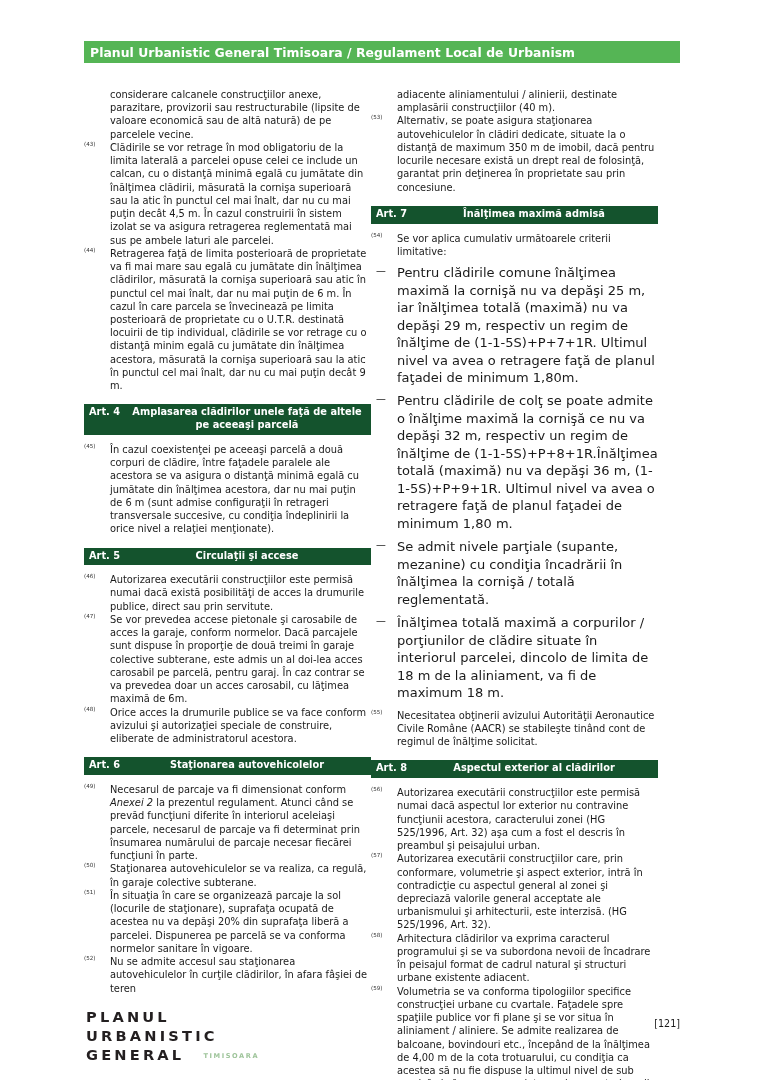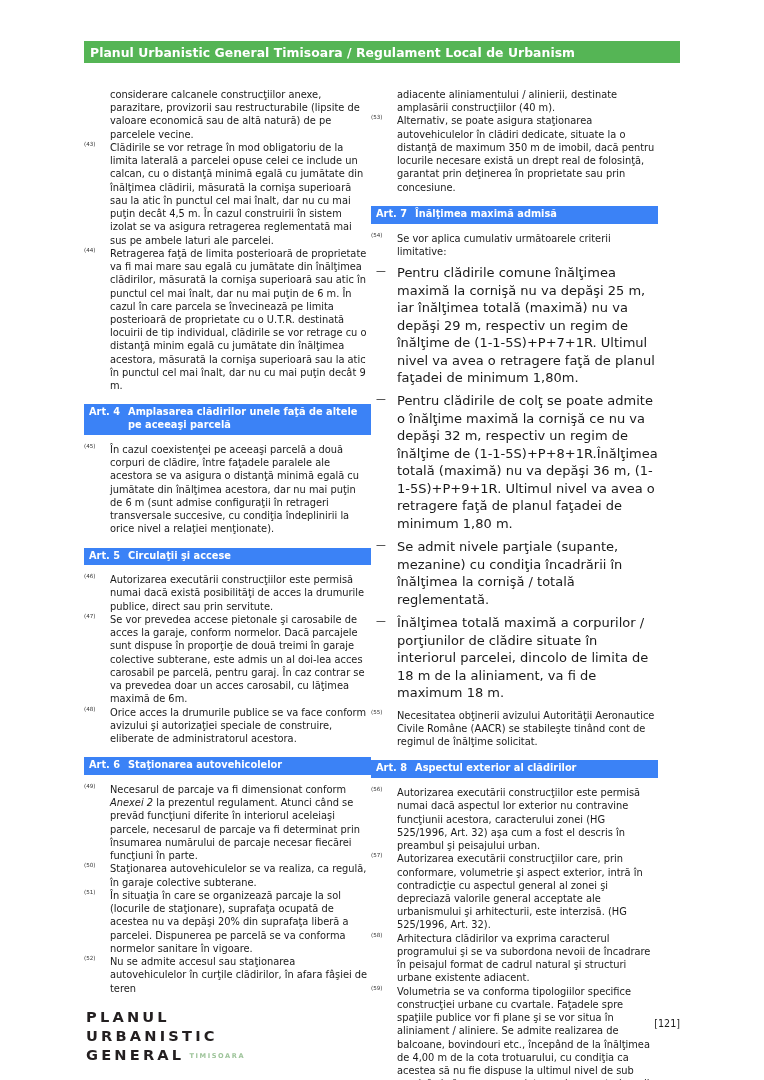--- a/index.html
+++ b/index.html
@@ -47,39 +47,39 @@
     left: 84px;
     top: 88px;
     width: 596px;
     display: flex;
   }
   .col {
     width: 287px;
   }
   
   .art-bar {
-    background: #3b82f6;
+    background: #14532d;
     color: #ffffff;
     font-size: 9.8px;
     font-weight: bold;
     display: flex;
     align-items: flex-start;
     justify-content: space-between;
     padding: 2px 5px 3px 5px;
     margin-top: 12px;
     margin-bottom: 8px;
     line-height: 1.30;
     box-sizing: border-box;
   }
   .art-bar .art-label {
     white-space: nowrap;
     padding-right: 8px;
   }
   .art-bar .art-title {
-    text-align: left;
+    text-align: center;
     flex: 1;
   }
 
   
   .para {
     display: flex;
     align-items: flex-start;
     margin-bottom: 0px;
   }
   .para .num {
@@ -138,21 +138,21 @@
     color: #231f20;
     line-height: 1.30;
     white-space: nowrap;
   }
   .footer-logo .lg-line .sub {
     font-size: 6.6px;
     letter-spacing: 1.6px;
     color: #9ec49a;
     font-weight: bold;
     vertical-align: 2px;
-    margin-left: 5px;
+    margin-left: 19px;
   }
   .page-number {
     position: absolute;
     right: 84px;
     top: 1018px;
     font-size: 9.6px;
     color: #1a1a1a;
     font-weight: normal;
   }
 </style>

